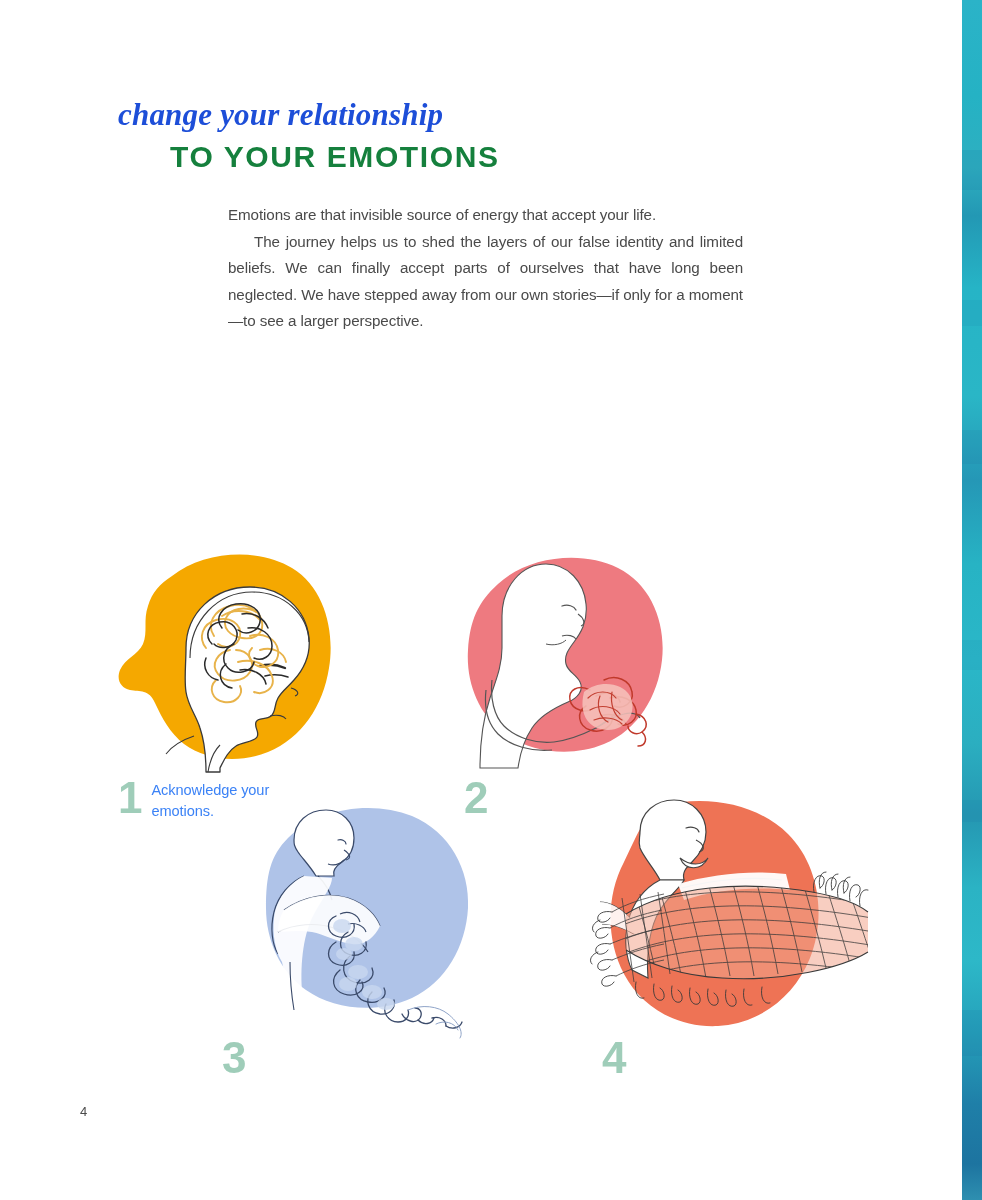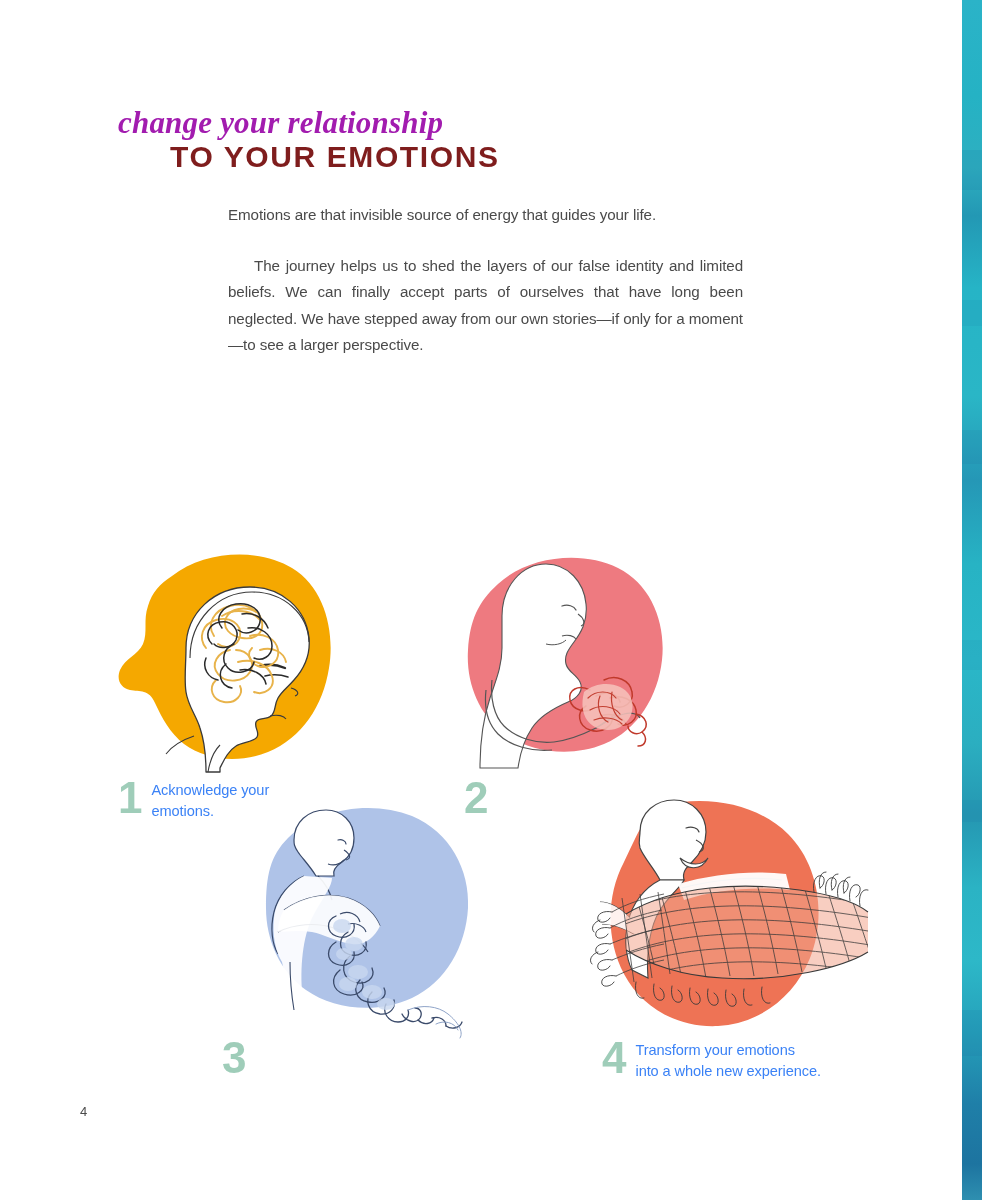--- a/index.html
+++ b/index.html
@@ -51,33 +51,32 @@
   
   .title-script {
     position: absolute;
     left: 118px;
     top: 97px;
     font-family: "Liberation Serif", serif;
     font-style: italic;
     font-weight: 700;
     font-size: 31px;
     letter-spacing: 0.2px;
-    color: #a21caf;
+    color: #1d4ed8;
     white-space: nowrap;
-    margin-top: 8px;
   }
   .title-caps {
     position: absolute;
     left: 170px;
     top: 140px;
     font-family: "Liberation Sans", sans-serif;
     font-weight: 700;
     font-size: 30px;
     letter-spacing: 1.6px;
-    color: #7f1d1d;
+    color: #15803d;
     white-space: nowrap;
   }
 
   
   .body-copy {
     position: absolute;
     left: 228px;
     top: 202px;
     width: 515px;
     font-size: 15.2px;
@@ -87,21 +86,20 @@
     letter-spacing: -0.1px;
   }
   .body-copy p {
     margin: 0;
   }
   .body-copy p.indent {
     text-indent: 26px;
   }
   .body-copy p.last {
     text-align: justify;
-    margin-top: 24px;
   }
 
   
   .illus {
     position: absolute;
   }
   .illus svg { display: block; }
 
   
   .caption {
@@ -148,21 +146,21 @@
     <div class="mottle" style="top:640px;height:30px;opacity:.30"></div>
     <div class="mottle" style="top:800px;height:22px;opacity:.35"></div>
     <div class="mottle" style="top:1010px;height:46px;opacity:.45"></div>
   </div>
 
   <div class="title-script">change your relationship</div>
 
   <div class="title-caps">TO YOUR EMOTIONS</div>
 
   <div class="body-copy">
-    <p>Emotions are that invisible source of energy that guides your life.</p>
+    <p>Emotions are that invisible source of energy that accept your life.</p>
     <p class="indent last">The journey helps us to shed the layers of our false identity and limited beliefs. We can finally accept parts of ourselves that have long been neglected. We have stepped away from our own stories—if only for a moment—to see a larger perspective.</p>
   </div>
 
   <div class="illus" style="left:110px; top:540px;">
     <svg width="240" height="240" viewBox="0 0 240 240" xmlns="http://www.w3.org/2000/svg">
 
       <path d="M62 36 C95 10 150 8 182 28 C215 48 225 92 219 128 C213 166 192 198 158 212
                C128 224 96 220 74 204 C60 193 52 178 45 163 C39 149 30 152 20 150
                C11 148 6 140 10 130 C15 118 28 115 33 104 C38 92 33 80 38 66 C42 52 50 44 62 36 Z" fill="#F5A800"></path>
 
@@ -426,19 +424,17 @@
   <div class="caption" style="left:464px; top:776px;">
     <span class="num">2</span>
   </div>
 
   <div class="caption" style="left:222px; top:1036px;">
     <span class="num">3</span>
   </div>
 
   <div class="caption" style="left:602px; top:1036px;">
     <span class="num">4</span>
-    <span class="txt">Transform your emotions
-into a whole new experience.</span>
   </div>
 
   <div class="folio">4</div>
 
 </div>
 
 </body></html>

